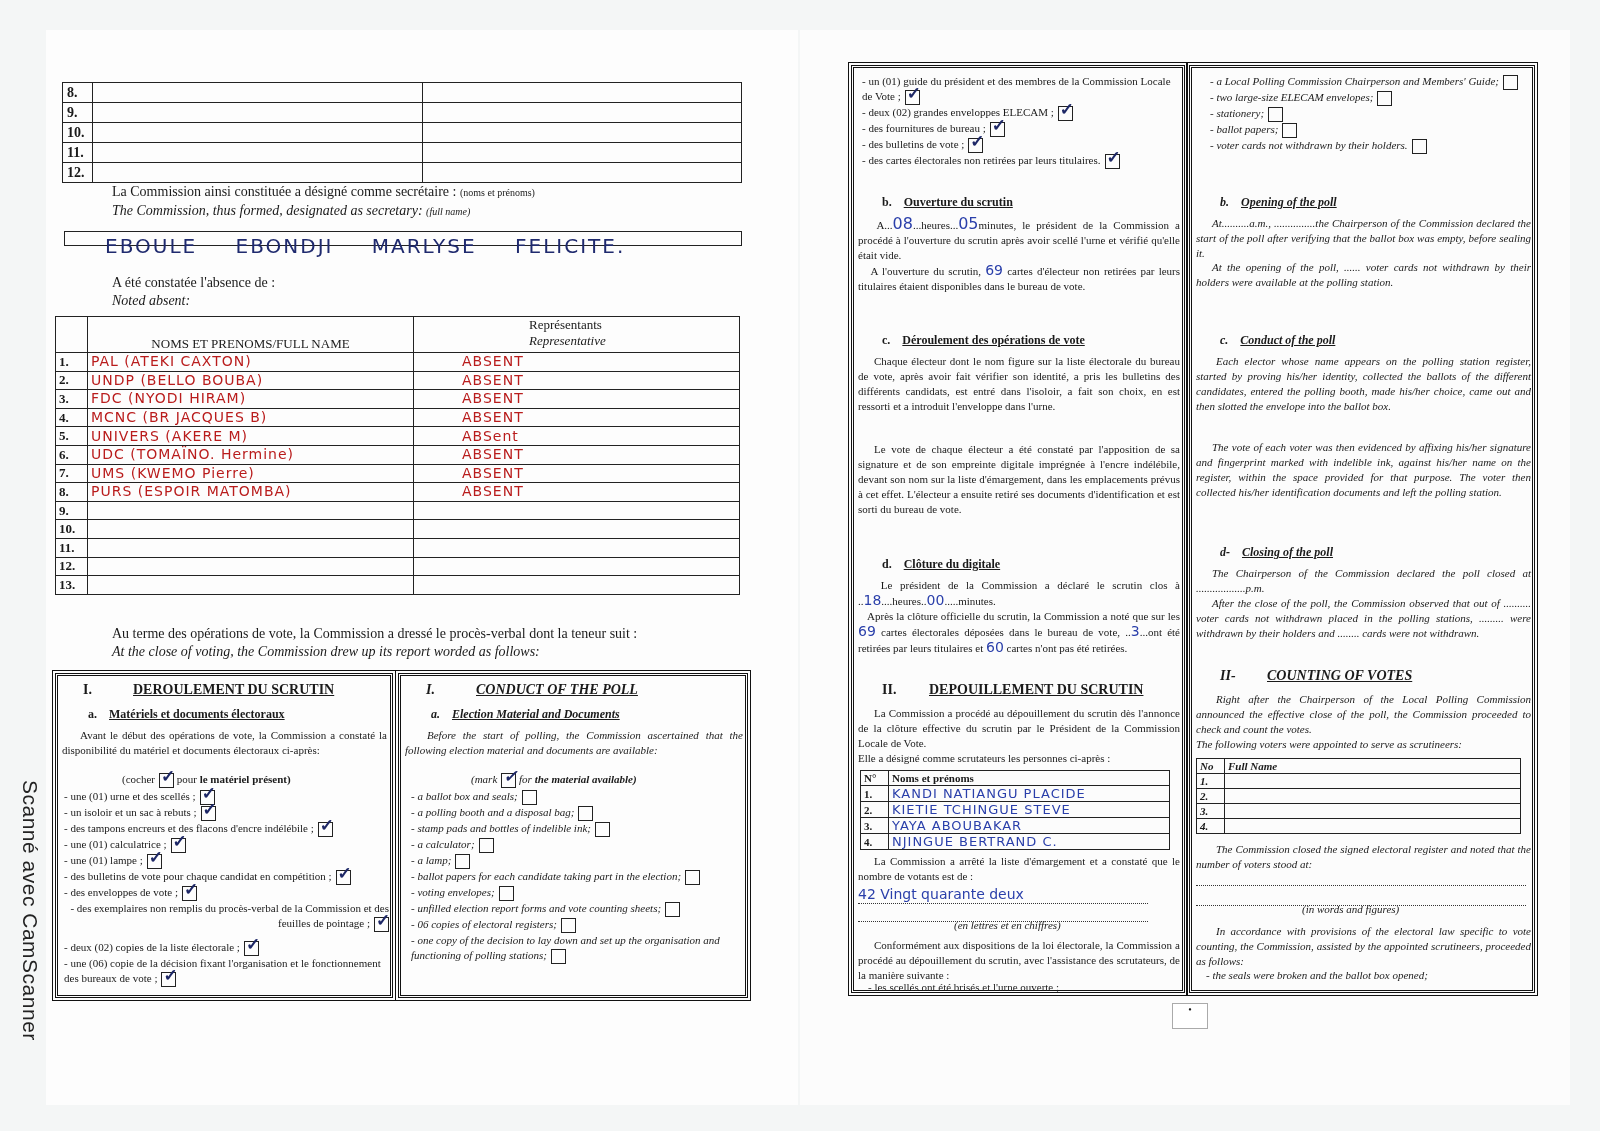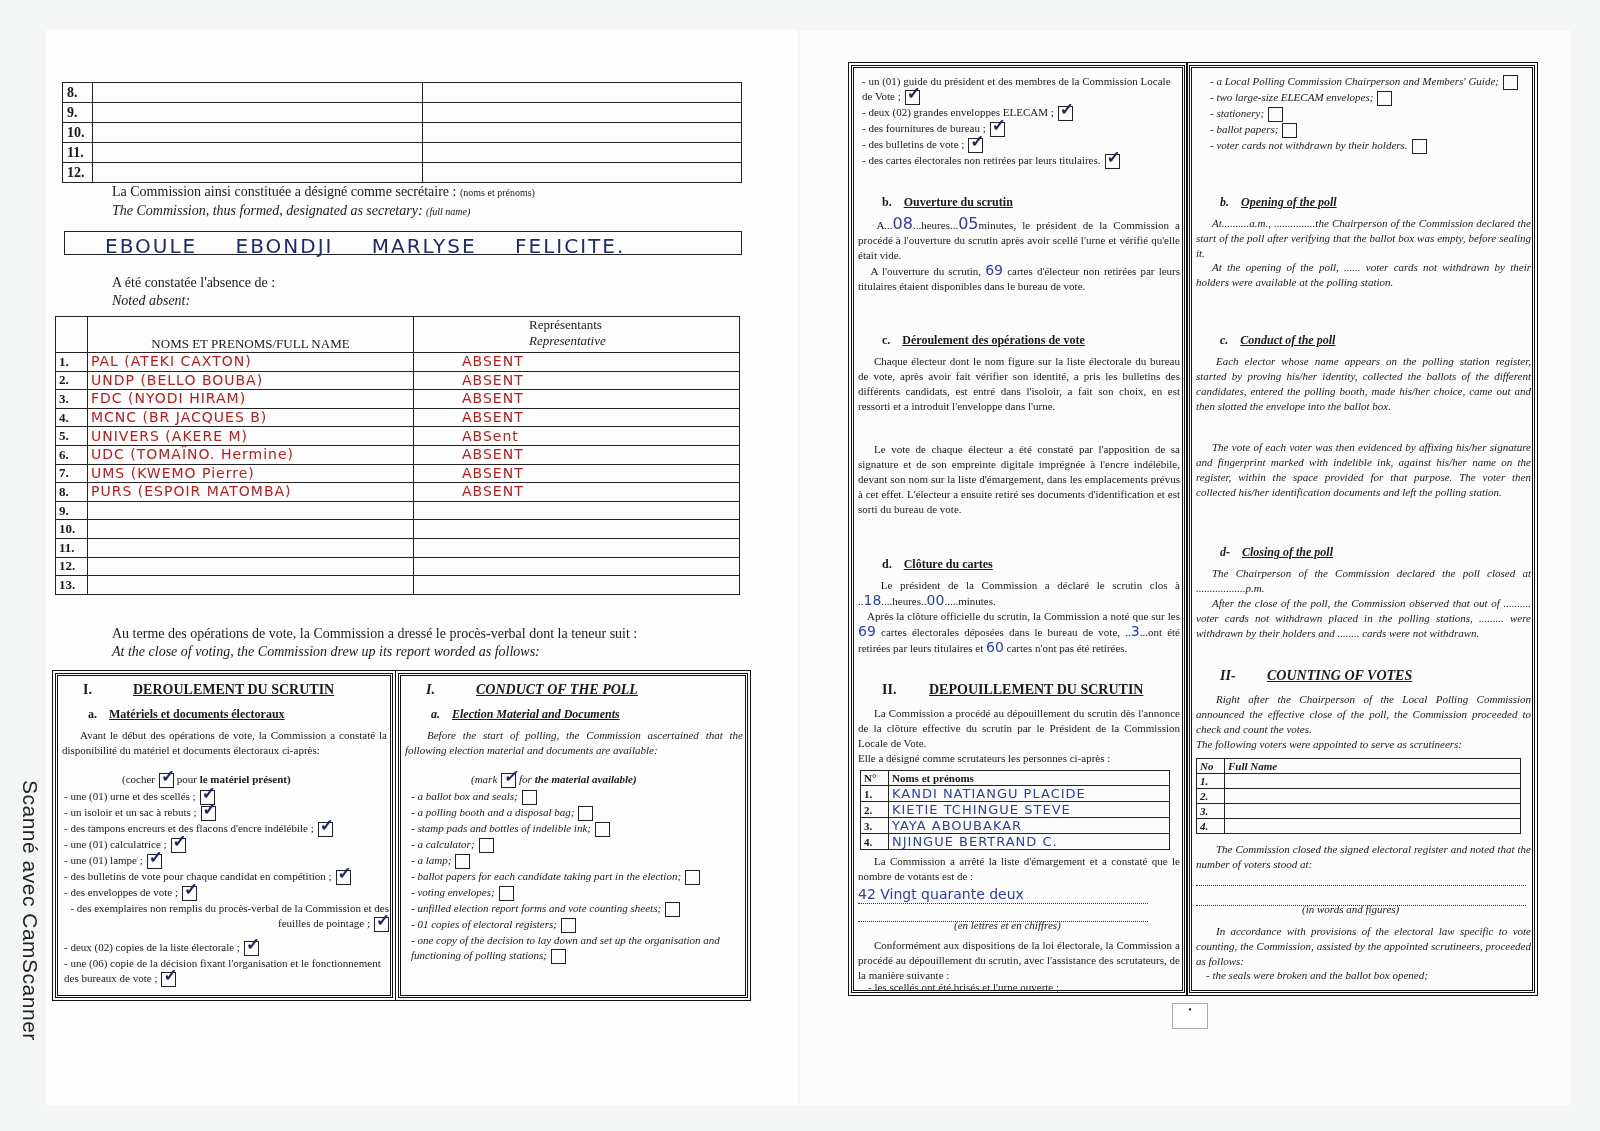--- a/index.html
+++ b/index.html
@@ -16,21 +16,21 @@
   
   .tbl-top { position: absolute; left: 62px; top: 82px; width: 680px; border-collapse: collapse; }
   .tbl-top td { border: 1.5px solid #222; height: 20px; font-size: 14px; font-weight: bold; padding-left: 4px; }
   .tbl-top td.num { width: 30px; }
   .tbl-top td.c1 { width: 330px; }
 
   .txt { position: absolute; font-size: 14px; line-height: 19px; }
   .it { font-style: italic; }
   .small { font-size: 10px; }
 
-  .secretary-box { position: absolute; left: 64px; top: 231px; width: 678px; height: 24px; border: 1.5px solid #222; }
+  .secretary-box { position: absolute; left: 64px; top: 231px; width: 678px; height: 15px; border: 1.5px solid #222; }
   .hand { font-family: "DejaVu Sans", sans-serif; color: #b91c1c; letter-spacing: 2px; }
   .secretary-box span { position: absolute; left: 40px; top: 2px; font-size: 20px; font-weight: normal; color: #1f2a6e; word-spacing: 30px; }
 
   .tbl-absent { position: absolute; left: 55px; top: 316px; width: 685px; border-collapse: collapse; }
   .tbl-absent td, .tbl-absent th { border: 1.2px solid #222; font-size: 13px; height: 18.6px; padding: 0 3px; }
   .tbl-absent th { font-weight: normal; height: 36px; vertical-align: bottom; }
   .tbl-absent td.num { width: 32px; font-weight: bold; }
   .tbl-absent td.name { width: 326px; }
   .tbl-absent .h-rep { text-align: left; padding-left: 115px; vertical-align: top; line-height: 16px; }
   .tbl-absent td .hand { font-size: 14px; letter-spacing: 1px; }
@@ -240,21 +240,21 @@
   </div>
   <div class="abs it" style="left:10px; top:113px; width:335px;" id="en-items">
       <div class="item" style="margin-bottom: 0px;"><span>- a ballot box and seals;</span><span class="cb"></span></div>
       <div class="item" style="margin-bottom: 0px;"><span>- a polling booth and a disposal bag;</span><span class="cb"></span></div>
       <div class="item" style="margin-bottom: 0px;"><span>- stamp pads and bottles of indelible ink;</span><span class="cb"></span></div>
       <div class="item" style="margin-bottom: 0px;"><span>- a calculator;</span><span class="cb"></span></div>
       <div class="item" style="margin-bottom: 0px;"><span>- a lamp;</span><span class="cb"></span></div>
       <div class="item" style="margin-bottom: 0px;"><span>- ballot papers for each candidate taking part in the election;</span><span class="cb"></span></div>
       <div class="item" style="margin-bottom: 0px;"><span>- voting envelopes;</span><span class="cb"></span></div>
       <div class="item" style="margin-bottom: 0px;"><span>- unfilled election report forms and vote counting sheets;</span><span class="cb"></span></div>
-      <div class="item" style="margin-bottom: 0px;"><span>- 01 copies of electoral registers;</span><span class="cb"></span></div>
+      <div class="item" style="margin-bottom: 0px;"><span>- 06 copies of electoral registers;</span><span class="cb"></span></div>
       <div class="item" style="margin-bottom: 0px;"><span>- one copy of the decision to lay down and set up the organisation and functioning of polling stations;</span><span class="cb"></span></div>
     </div>
 </div>
 
 <div class="page" id="page-right"></div>
 
 <div class="frame box-r1">
   <div class="abs" style="left:8px; top:6px; width:320px;" id="r-fr-items">
       <div class="item" style="margin-bottom: 0px;"><span>- un (01) guide du président et des membres de la Commission Locale de Vote ;</span><span class="cb checked"></span></div>
       <div class="item" style="margin-bottom: 0px;"><span>- deux (02) grandes enveloppes ELECAM ;</span><span class="cb checked"></span></div>
@@ -276,21 +276,21 @@
 
   <div class="abs" style="left:28px; top:262px;">
     <span class="sub-title" style="text-decoration:none;">c.</span>&nbsp;&nbsp;
     <span class="sub-title">Déroulement des opérations de vote</span>
   </div>
   <div class="abs body-s" style="left:4px; top:286px; width:322px; text-indent:16px;">Chaque électeur dont le nom figure sur la liste électorale du bureau de vote, après avoir fait vérifier son identité, a pris les bulletins des différents candidats, est entré dans l'isoloir, a fait son choix, en est ressorti et a introduit l'enveloppe dans l'urne.</div>
   <div class="abs body-s" style="left:4px; top:374px; width:322px; text-indent:16px;">Le vote de chaque électeur a été constaté par l'apposition de sa signature et de son empreinte digitale imprégnée à l'encre indélébile, devant son nom sur la liste d'émargement, dans les emplacements prévus à cet effet. L'électeur a ensuite retiré ses documents d'identification et est sorti du bureau de vote.</div>
 
   <div class="abs" style="left:28px; top:486px;">
     <span class="sub-title" style="text-decoration:none;">d.</span>&nbsp;&nbsp;
-    <span class="sub-title">Clôture du cartes</span>
+    <span class="sub-title">Clôture du digitale</span>
   </div>
   <div class="abs body-s" style="left:4px; top:510px; width:322px;">
     &nbsp;&nbsp;&nbsp;<span>Le président de la Commission a déclaré le scrutin clos à</span>
     ..<span class="hand-ink" style="font-size:14px;">18</span>....<span>heures</span>..<span class="hand-ink" style="font-size:14px;">00</span>.....<span>minutes.</span>
     <br>&nbsp;&nbsp;&nbsp;<span>Après la clôture officielle du scrutin, la Commission a noté que sur les</span>
     <span class="hand-ink" style="font-size:14px;">69</span>
     <span>cartes électorales déposées dans le bureau de vote,</span>
     ..<span class="hand-ink" style="font-size:14px;">3</span>...<span>ont été retirées par leurs titulaires et</span>
     <span class="hand-ink" style="font-size:14px;">60</span>
     <span>cartes n'ont pas été retirées.</span>

